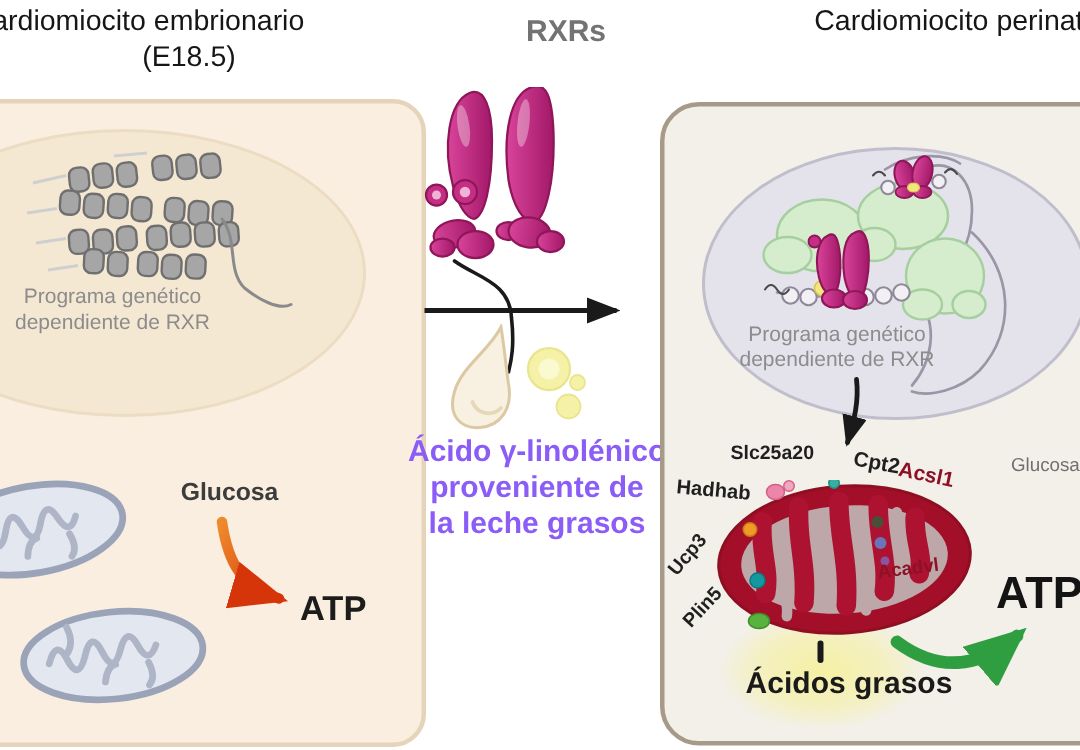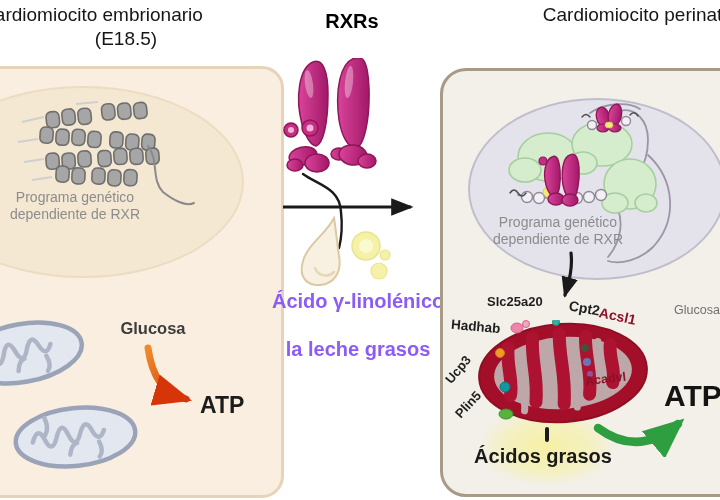--- a/index.html
+++ b/index.html
@@ -23,25 +23,25 @@
     left:-78px;top:86px;width:318px;height:188px;
     background:#f5e8d3;border:2px solid #ecdcc2;border-radius:50%;
   }
   .nucleus-right{
     left:468px;top:98px;width:254px;height:178px;
     background:#e4e3ec;border:2px solid #c0becb;border-radius:50%;
   }
   .nuc-label{font-size:14px;line-height:17px;color:#8c8c8c;}
   .glucosa-l{left:110px;top:319px;width:86px;font-size:16.5px;font-weight:bold;color:#3c3c3c;}
   .atp-l{left:200px;top:392px;font-size:23px;font-weight:bold;color:#1c1c1c;}
-  .rxrs-title{left:300px;top:10px;width:104px;font-size:20px;font-weight:bold;color:#000000;}
+  .rxrs-title{left:300px;top:10px;width:104px;font-size:20px;font-weight:bold;color:#737373;text-align:right;}
   .acid-line{left:272px;width:172px;font-size:20px;font-weight:bold;color:#8b5cf6;line-height:24px;}
   .prot{font-size:13px;font-weight:bold;color:#1f1f1f;}
   .prot-red{color:#8d1126;}
-  .acidosgrasos{left:463px;top:445px;width:160px;font-size:20px;font-weight:bold;color:#1a1a1a;}
+  .acidosgrasos{left:486px;top:445px;width:160px;font-size:20px;font-weight:bold;color:#1a1a1a;}
   .atp-r{left:664px;top:379px;font-size:30px;font-weight:bold;color:#141414;}
   .glucosa-r{left:674px;top:303px;font-size:12.5px;color:#6f6f6f;}
   .glow{
     left:480px;top:408px;width:135px;height:78px;
     background:radial-gradient(ellipse at center,rgba(246,240,160,0.95) 0%,rgba(246,240,160,0.55) 45%,rgba(246,240,160,0) 72%);
   }
   .dash{left:545px;top:427px;width:3.5px;height:15px;background:#1a1a1a;border-radius:2px;}
 </style>
 </head>
 <body>
@@ -184,20 +184,21 @@
   </svg>
 
   <svg class="abs" style="left:348px;top:228px;" width="50" height="55" viewBox="0 0 50 55">
     <circle cx="18" cy="18" r="14" fill="#f5f2a4" stroke="#e9e388" stroke-width="1.5" opacity="0.95"></circle>
     <circle cx="37" cy="27" r="5" fill="#f5f2a4" stroke="#e9e388" stroke-width="1.2" opacity="0.95"></circle>
     <circle cx="31" cy="43" r="8" fill="#f5f2a4" stroke="#e9e388" stroke-width="1.2" opacity="0.95"></circle>
     <circle cx="18" cy="18" r="7" fill="#fbf9cf"></circle>
   </svg>
 
   <div class="abs acid-line ctr nowrap" style="top:289px;">Ácido γ-linolénico</div>
+  <div class="abs acid-line ctr nowrap" style="top:313px;">proveniente de</div>
   <div class="abs acid-line ctr nowrap" style="top:337px;">la leche grasos</div>
 
   <div class="abs cell-right"></div>
   <div class="abs nucleus-right"></div>
 
   <svg class="abs" style="left:470px;top:95px;" width="250" height="185" viewBox="0 0 250 185">
     <defs>
       <linearGradient id="magGrad2" x1="0" y1="0" x2="1" y2="0">
         <stop offset="0" stop-color="#d8449a"></stop>
           <stop offset="1" stop-color="#a31868"></stop>

